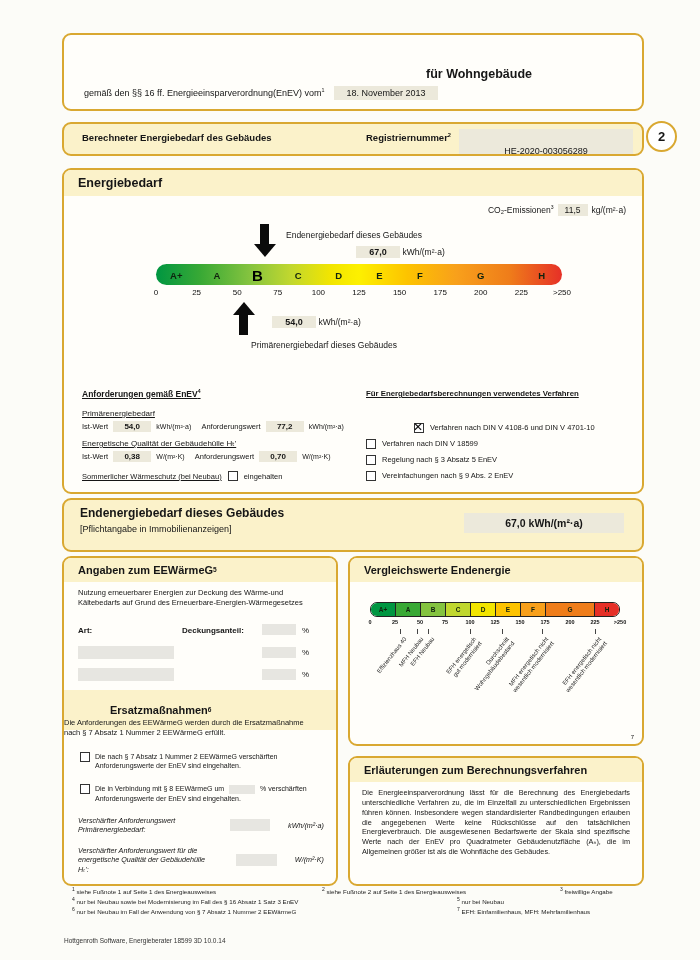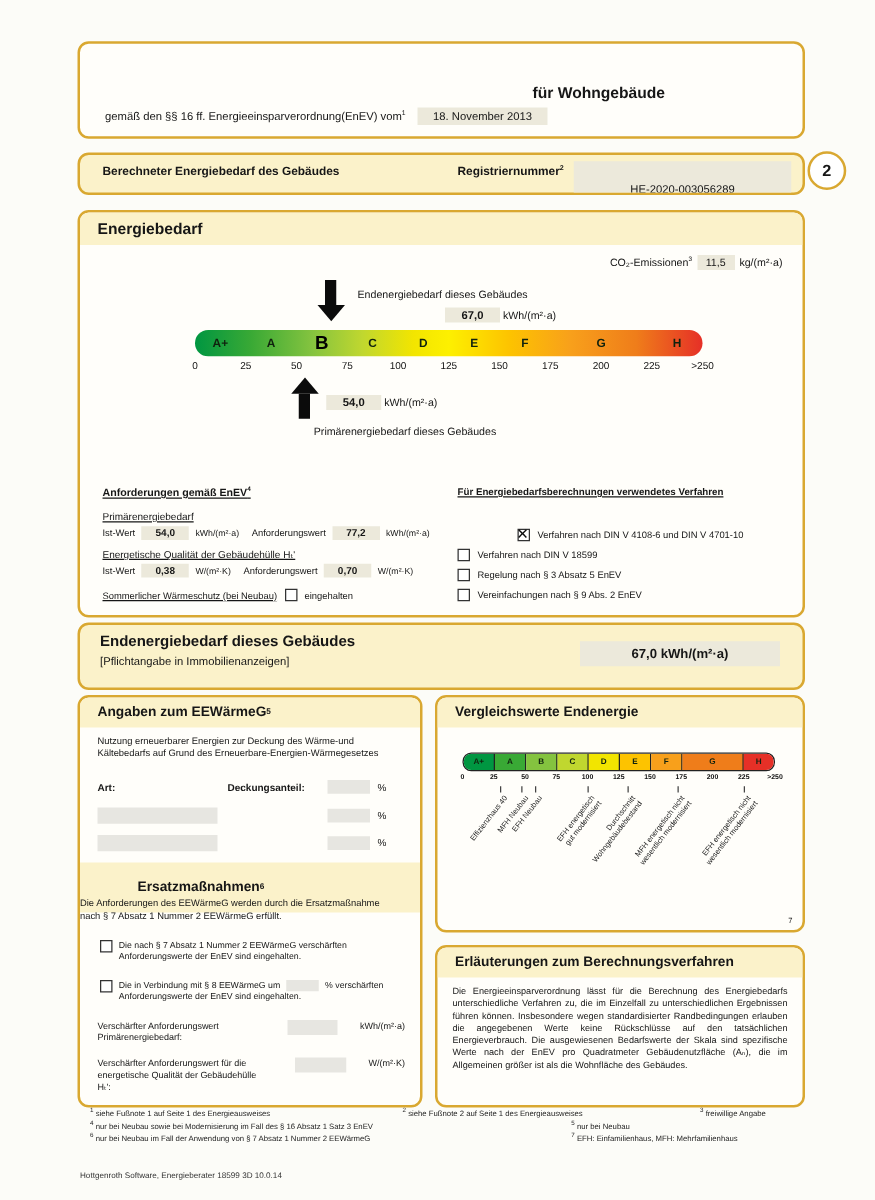--- a/index.html
+++ b/index.html
@@ -49,21 +49,21 @@
   .sticks{position:relative;height:9px;margin-top:2px;}
   .stick{position:absolute;transform:translateX(-50%);font-size:5.5px;font-weight:bold;color:#111;}
   .vlabels{position:relative;height:86px;margin-top:6px;}
   .vlab{position:absolute;top:0;width:0;}
   .vlab .vtick{position:absolute;left:-0.5px;top:-5px;width:1px;height:5px;background:#444;}
   .vlab .vtxt{position:absolute;right:-3px;top:2px;transform:rotate(-52deg);transform-origin:100% 0;
               font-size:6px;line-height:1.2;text-align:right;white-space:nowrap;color:#222;}
   
   .small-p{font-size:7.5px;line-height:1.35;}
   .check-item{position:absolute;display:flex;gap:5px;font-size:7px;line-height:1.3;}
-  .req-row{position:absolute;display:flex;align-items:flex-start;gap:18px;font-size:7.2px;line-height:1.3;}
+  .req-row{position:absolute;display:flex;align-items:center;gap:18px;font-size:7.2px;line-height:1.3;font-style:italic;}
   .req-row .lbl{width:142px;}
   .fn{position:absolute;font-size:6.2px;white-space:nowrap;color:#222;}
   .fn sup{font-size:5px;}
 </style>
 </head>
 <body>
 
 <div class="gbox" style="left:62px;top:33px;width:578px;height:74px;">
   <div class="abs" style="left:362px;top:32px;font-size:12.5px;font-weight:bold;">für Wohngebäude</div>
   <div class="abs" style="left:20px;top:51px;font-size:9px;display:flex;align-items:center;gap:10px;">
@@ -125,21 +125,21 @@
       <span class="etick" style="left:70%;">175</span>
       <span class="etick" style="left:80%;">200</span>
       <span class="etick" style="left:90%;">225</span>
       <span class="etick" style="left:100%;">&gt;250</span>
     </div>
 
     <div class="arrow-u" style="left: 21.6%;">
       <div class="head-u"></div>
         <div class="stem"></div>
     </div>
-    <div class="mk-valrow" style="left:105px;top:92px;">
+    <div class="mk-valrow" style="left:116px;top:92px;">
       <span class="val">54,0</span>
       <span>kWh/(m²·a)</span>
     </div>
     <div class="mk-label" style="left:95px;top:116px;">Primärenergiebedarf dieses Gebäudes</div>
   </div>
 
   <div class="col" style="left:18px;top:219px;width:280px;height:100px;">
     <div class="line u" style="top:0;font-weight:bold;font-size:8.5px;">
       <span>Anforderungen gemäß EnEV</span><sup>4</sup>
     </div>

